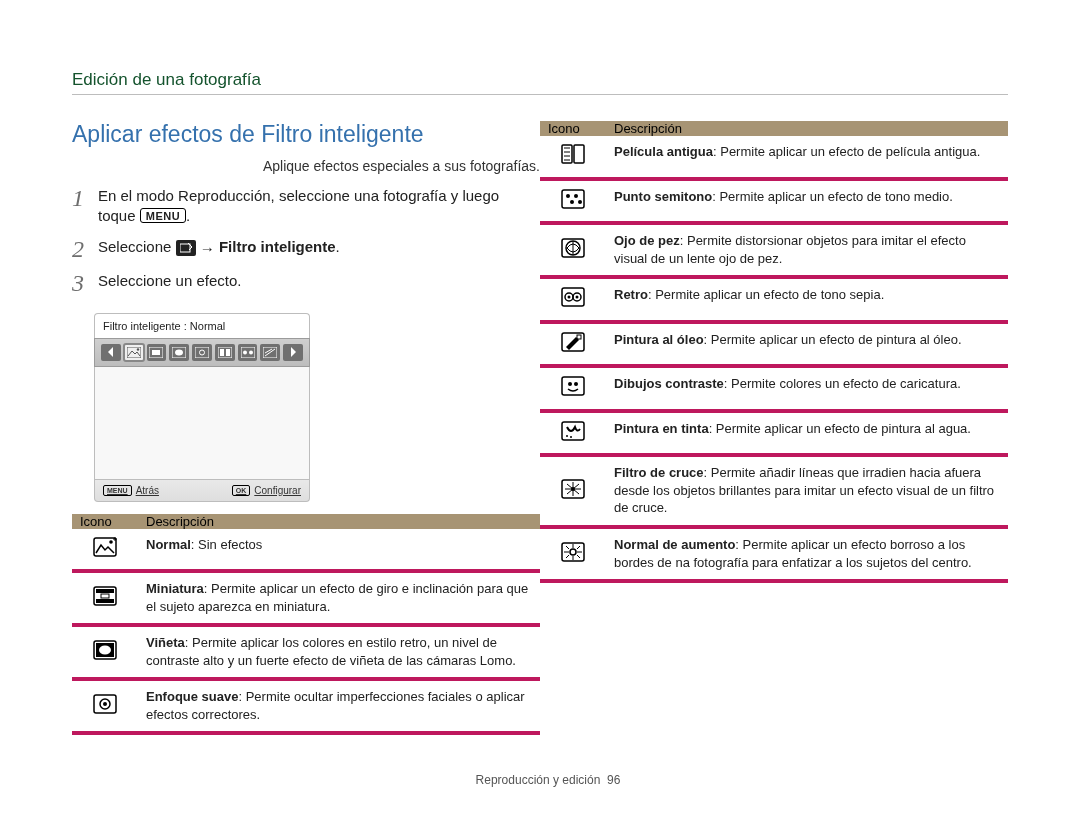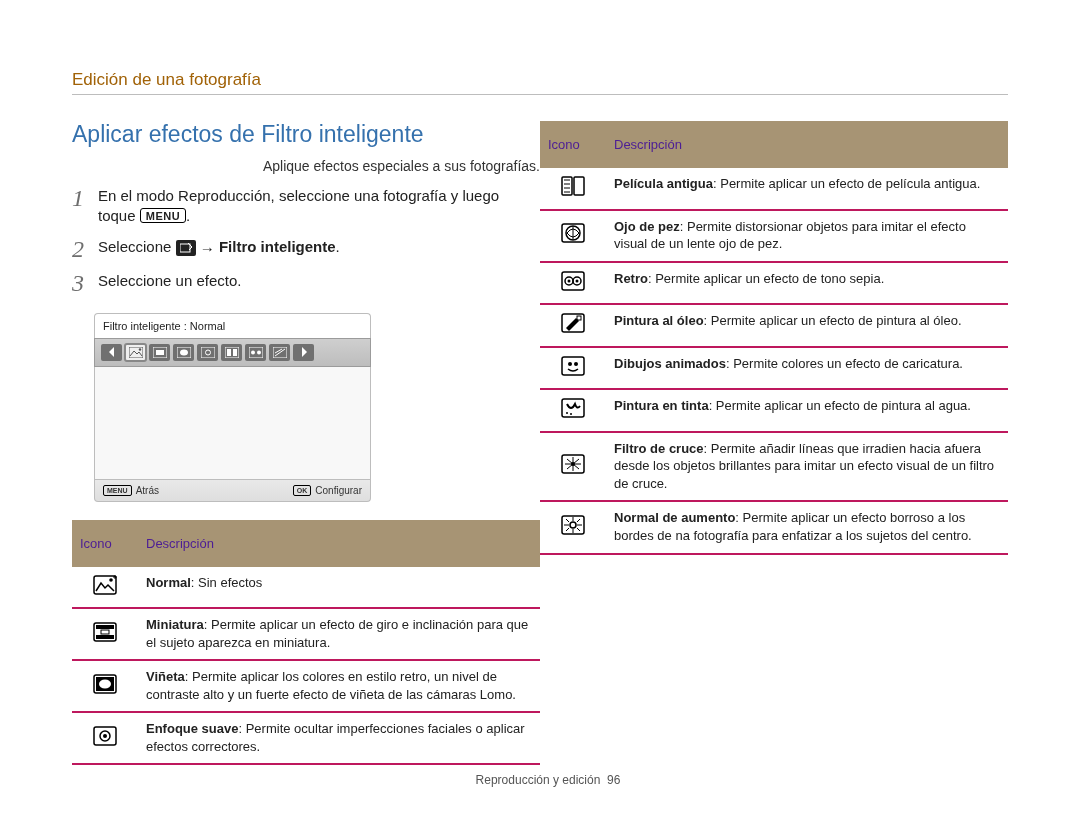--- a/index.html
+++ b/index.html
@@ -10,21 +10,21 @@
     color: #3b3b3b;
     background: #fff;
     position: relative;
     box-sizing: border-box;
     padding: 70px 72px 50px 72px;
   }
   .header-line {
     border-bottom: 1px solid #bdbdbd;
     padding-bottom: 4px;
     margin-bottom: 26px;
-    color: #a16207;
+    color: #14532d;
     font-size: 17px;
     font-weight: 300;
   }
   .columns {
     display: flex;
   }
   .col { flex: 1; min-width: 0; }
   h2.title {
     color: #3571ad;
     font-weight: 400;
@@ -68,25 +68,25 @@
     width: 20px; height: 16px;
     background: #222;
     color: #fff;
     border-radius: 2px;
     font-size: 9px;
     font-weight: bold;
     vertical-align: middle;
   }
   
   .device {
-    width: 277px;
+    width: 216px;
     border-radius: 6px;
     background: #fff;
     margin-left: 22px;
-    margin-bottom: 18px;
+    margin-bottom: 12px;
   }
   .dev-title {
     font-size: 11px;
     padding: 6px 8px;
     color: #222;
     background: #fff;
     border: 1px solid #bdbdbd;
     border-bottom: none;
     border-top-left-radius: 4px;
     border-top-right-radius: 4px;
@@ -121,48 +121,49 @@
     background: linear-gradient(#e9e9e9, #dedede);
     border: 1px solid #bdbdbd;
     border-top: none;
     display: flex;
     justify-content: space-between;
     padding: 5px 8px;
     font-size: 10px;
     color: #333;
     border-bottom-left-radius: 4px;
     border-bottom-right-radius: 4px;
+    text-decoration: underline;
   }
   .dev-btn {
     display: inline-flex; gap: 4px; align-items: center;
   }
   .mini-pill {
     border: 1px solid #000;
     border-radius: 2px;
     padding: 0 3px;
     font-size: 7px;
     font-weight: 900;
     line-height: 1.3;
   }
   
   table.desc {
     width: 100%;
     border-collapse: collapse;
     font-size: 13px;
   }
   table.desc thead th {
     background: #a79474;
-    color: #4c1d95;
+    color: #000000;
     font-weight: 400;
     text-align: left;
-    padding: 16px 8px;
+    padding: 0 8px;
   }
   table.desc thead th:first-child { width: 50px; }
   table.desc tbody td {
-    border-bottom: 2px solid #be185d;
+    border-bottom: 4px solid #be185d;
     padding: 7px 8px 8px 8px;
     vertical-align: top;
     line-height: 1.35;
     color: #222;
   }
   table.desc tbody td.ic {
     width: 50px;
     text-align: center;
     vertical-align: middle;
   }
@@ -363,20 +364,32 @@
                   <line x1="3" y1="12" x2="9" y2="12" stroke="#000"></line>
                   <line x1="3" y1="16" x2="9" y2="16" stroke="#000"></line>
                 </svg>
               </span></td>
             <td><b class="term">Película antigua</b><span>: Permite aplicar un efecto de película antigua.</span></td>
           </tr>
           <tr>
             <td class="ic"><span class="thumb-ico">
                 <svg width="24" height="20" viewBox="0 0 24 20">
                   <rect x="1" y="1" width="22" height="18" rx="2" fill="none" stroke="#000" stroke-width="1.5"></rect>
+                  <circle cx="7" cy="7" r="2" fill="#000"></circle>
+                  <circle cx="15" cy="7" r="2" fill="#000"></circle>
+                  <circle cx="11" cy="13" r="2" fill="#000"></circle>
+                  <circle cx="19" cy="13" r="2" fill="#000"></circle>
+                </svg>
+              </span></td>
+            <td><b class="term">Punto semitono</b><span>: Permite aplicar un efecto de tono medio.</span></td>
+          </tr>
+          <tr>
+            <td class="ic"><span class="thumb-ico">
+                <svg width="24" height="20" viewBox="0 0 24 20">
+                  <rect x="1" y="1" width="22" height="18" rx="2" fill="none" stroke="#000" stroke-width="1.5"></rect>
                   <circle cx="12" cy="10" r="7" fill="none" stroke="#000" stroke-width="1.5"></circle>
                   <path d="M6 10 Q12 2 18 10 Q12 18 6 10" fill="none" stroke="#000"></path>
                   <line x1="12" y1="3" x2="12" y2="17" stroke="#000"></line>
                 </svg>
               </span></td>
             <td><b class="term">Ojo de pez</b><span>: Permite distorsionar objetos para imitar el efecto visual de un lente ojo de pez.</span></td>
           </tr>
           <tr>
             <td class="ic"><span class="thumb-ico">
                 <svg width="24" height="20" viewBox="0 0 24 20">
@@ -401,21 +414,21 @@
           </tr>
           <tr>
             <td class="ic"><span class="thumb-ico">
                 <svg width="24" height="20" viewBox="0 0 24 20">
                   <rect x="1" y="1" width="22" height="18" rx="2" fill="none" stroke="#000" stroke-width="1.5"></rect>
                   <circle cx="9" cy="8" r="2" fill="#000"></circle>
                   <circle cx="15" cy="8" r="2" fill="#000"></circle>
                   <path d="M7 13 Q12 17 17 13" fill="none" stroke="#000" stroke-width="1.5"></path>
                 </svg>
               </span></td>
-            <td><b class="term">Dibujos animados</b><span>: Permite colores un efecto de caricatura.</span></td>
+            <td><b class="term">Dibujos contraste</b><span>: Permite colores un efecto de caricatura.</span></td>
           </tr>
           <tr>
             <td class="ic"><span class="thumb-ico">
                 <svg width="24" height="20" viewBox="0 0 24 20">
                   <rect x="1" y="1" width="22" height="18" rx="2" fill="none" stroke="#000" stroke-width="1.5"></rect>
                   <path d="M6 6 Q10 14 14 6 Q16 12 19 8" fill="none" stroke="#000" stroke-width="2"></path>
                   <circle cx="6" cy="15" r="1" fill="#000"></circle>
                   <circle cx="10" cy="16" r="1" fill="#000"></circle>
                 </svg>
               </span></td>

